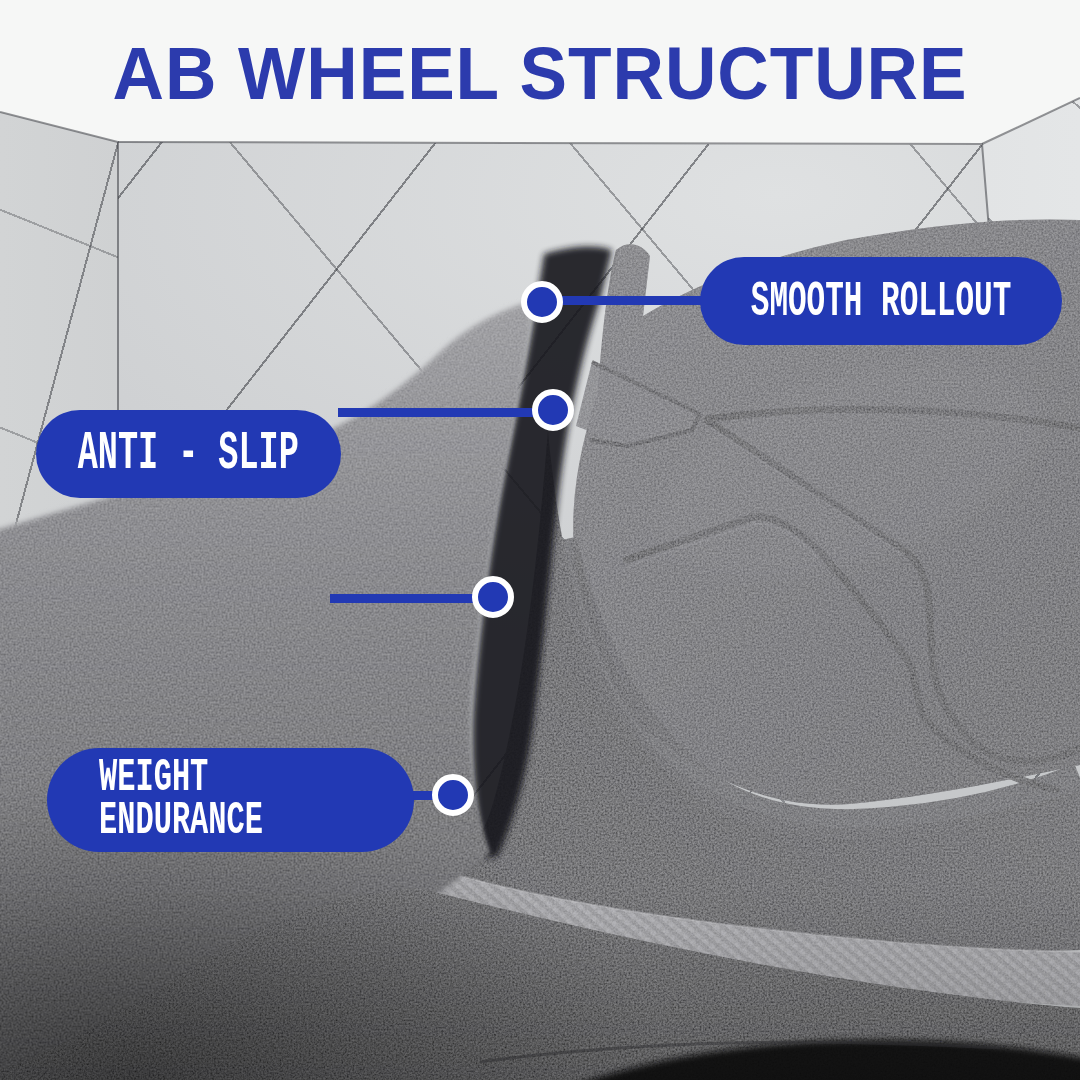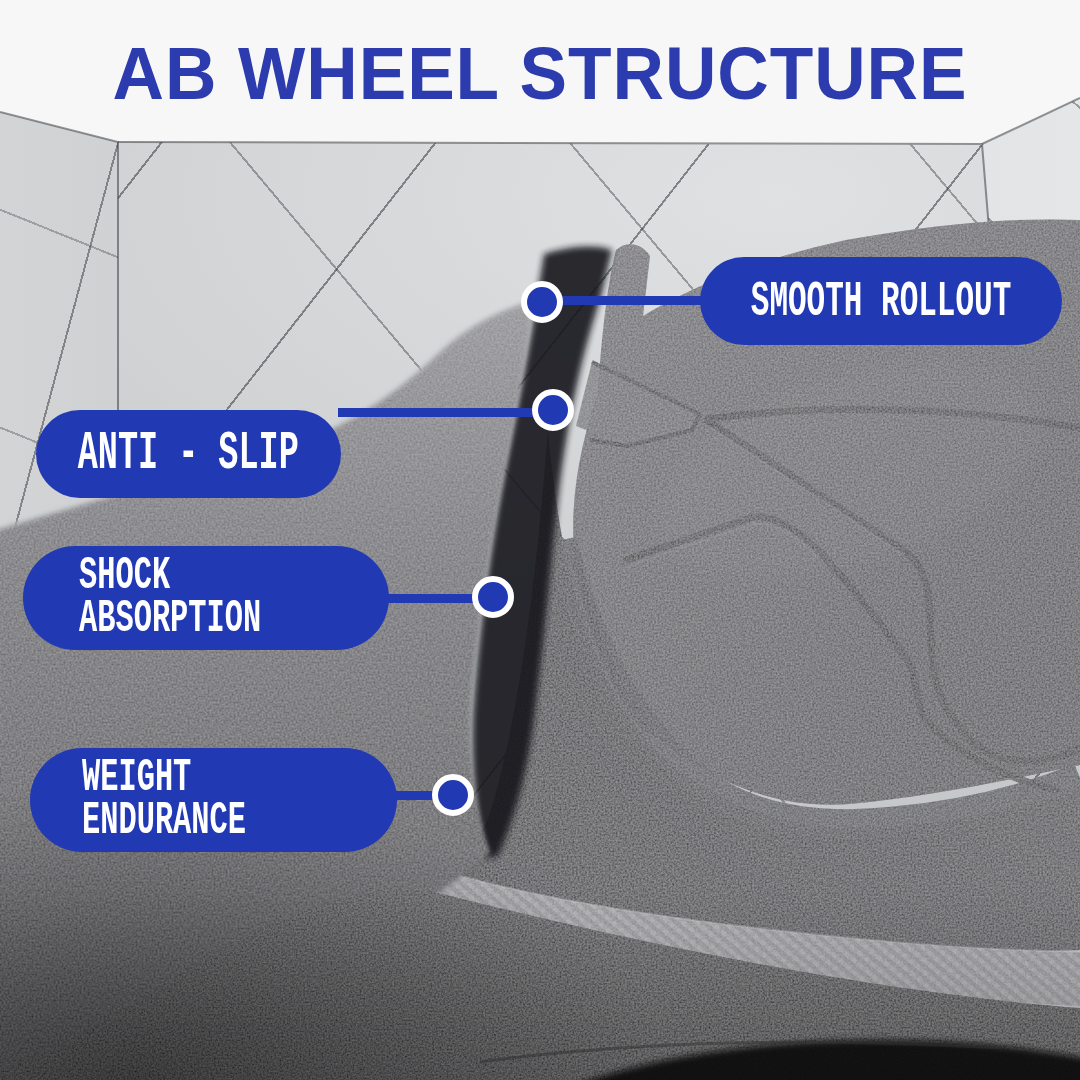--- a/index.html
+++ b/index.html
@@ -69,21 +69,21 @@
   #ln-smooth{left:556px;top:296px;width:150px;}
   #mk-smooth{left:521px;top:281px;}
   #co-anti{left:36px;top:366px;width:305px;height:88px;margin-top:44px;}
   #co-anti .txt{font-size:54px;}
   #ln-anti{left:338px;top:408px;width:200px;}
   #mk-anti{left:532px;top:389px;}
   #co-shock{left:23px;top:546px;width:310px;height:104px;padding-left:56px;}
   #co-shock .txt{font-size:46px;}
   #ln-shock{left:330px;top:594px;width:146px;}
   #mk-shock{left:472px;top:576px;}
-  #co-weight{left:30px;top:748px;width:315px;height:104px;padding-left:52px;}
+  #co-weight{left:47px;top:748px;width:315px;height:104px;padding-left:52px;}
   #co-weight .txt{font-size:46px;}
   #ln-weight{left:342px;top:791px;width:94px;}
   #mk-weight{left:432px;top:774px;}
 </style>
 </head>
 <body>
 
 <div class="stage">
 
   <div class="wall-back"></div>
@@ -225,26 +225,20 @@
   </div>
 
   <div class="connector" id="ln-anti"></div>
   <div class="marker" id="mk-anti"></div>
   <div class="pill center" id="co-anti">
     <span class="txt">ANTI - SLIP</span>
   </div>
 
   <div class="connector" id="ln-shock"></div>
   <div class="marker" id="mk-shock"></div>
-  <div class="pill left" id="co-shock">
-    <div class="txt">
-      <div>SHOCK</div>
-      <div>ABSORPTION</div>
-    </div>
-  </div>
 
   <div class="connector" id="ln-weight"></div>
   <div class="marker" id="mk-weight"></div>
   <div class="pill left" id="co-weight">
     <div class="txt">
       <div>WEIGHT</div>
       <div>ENDURANCE</div>
     </div>
   </div>
 

